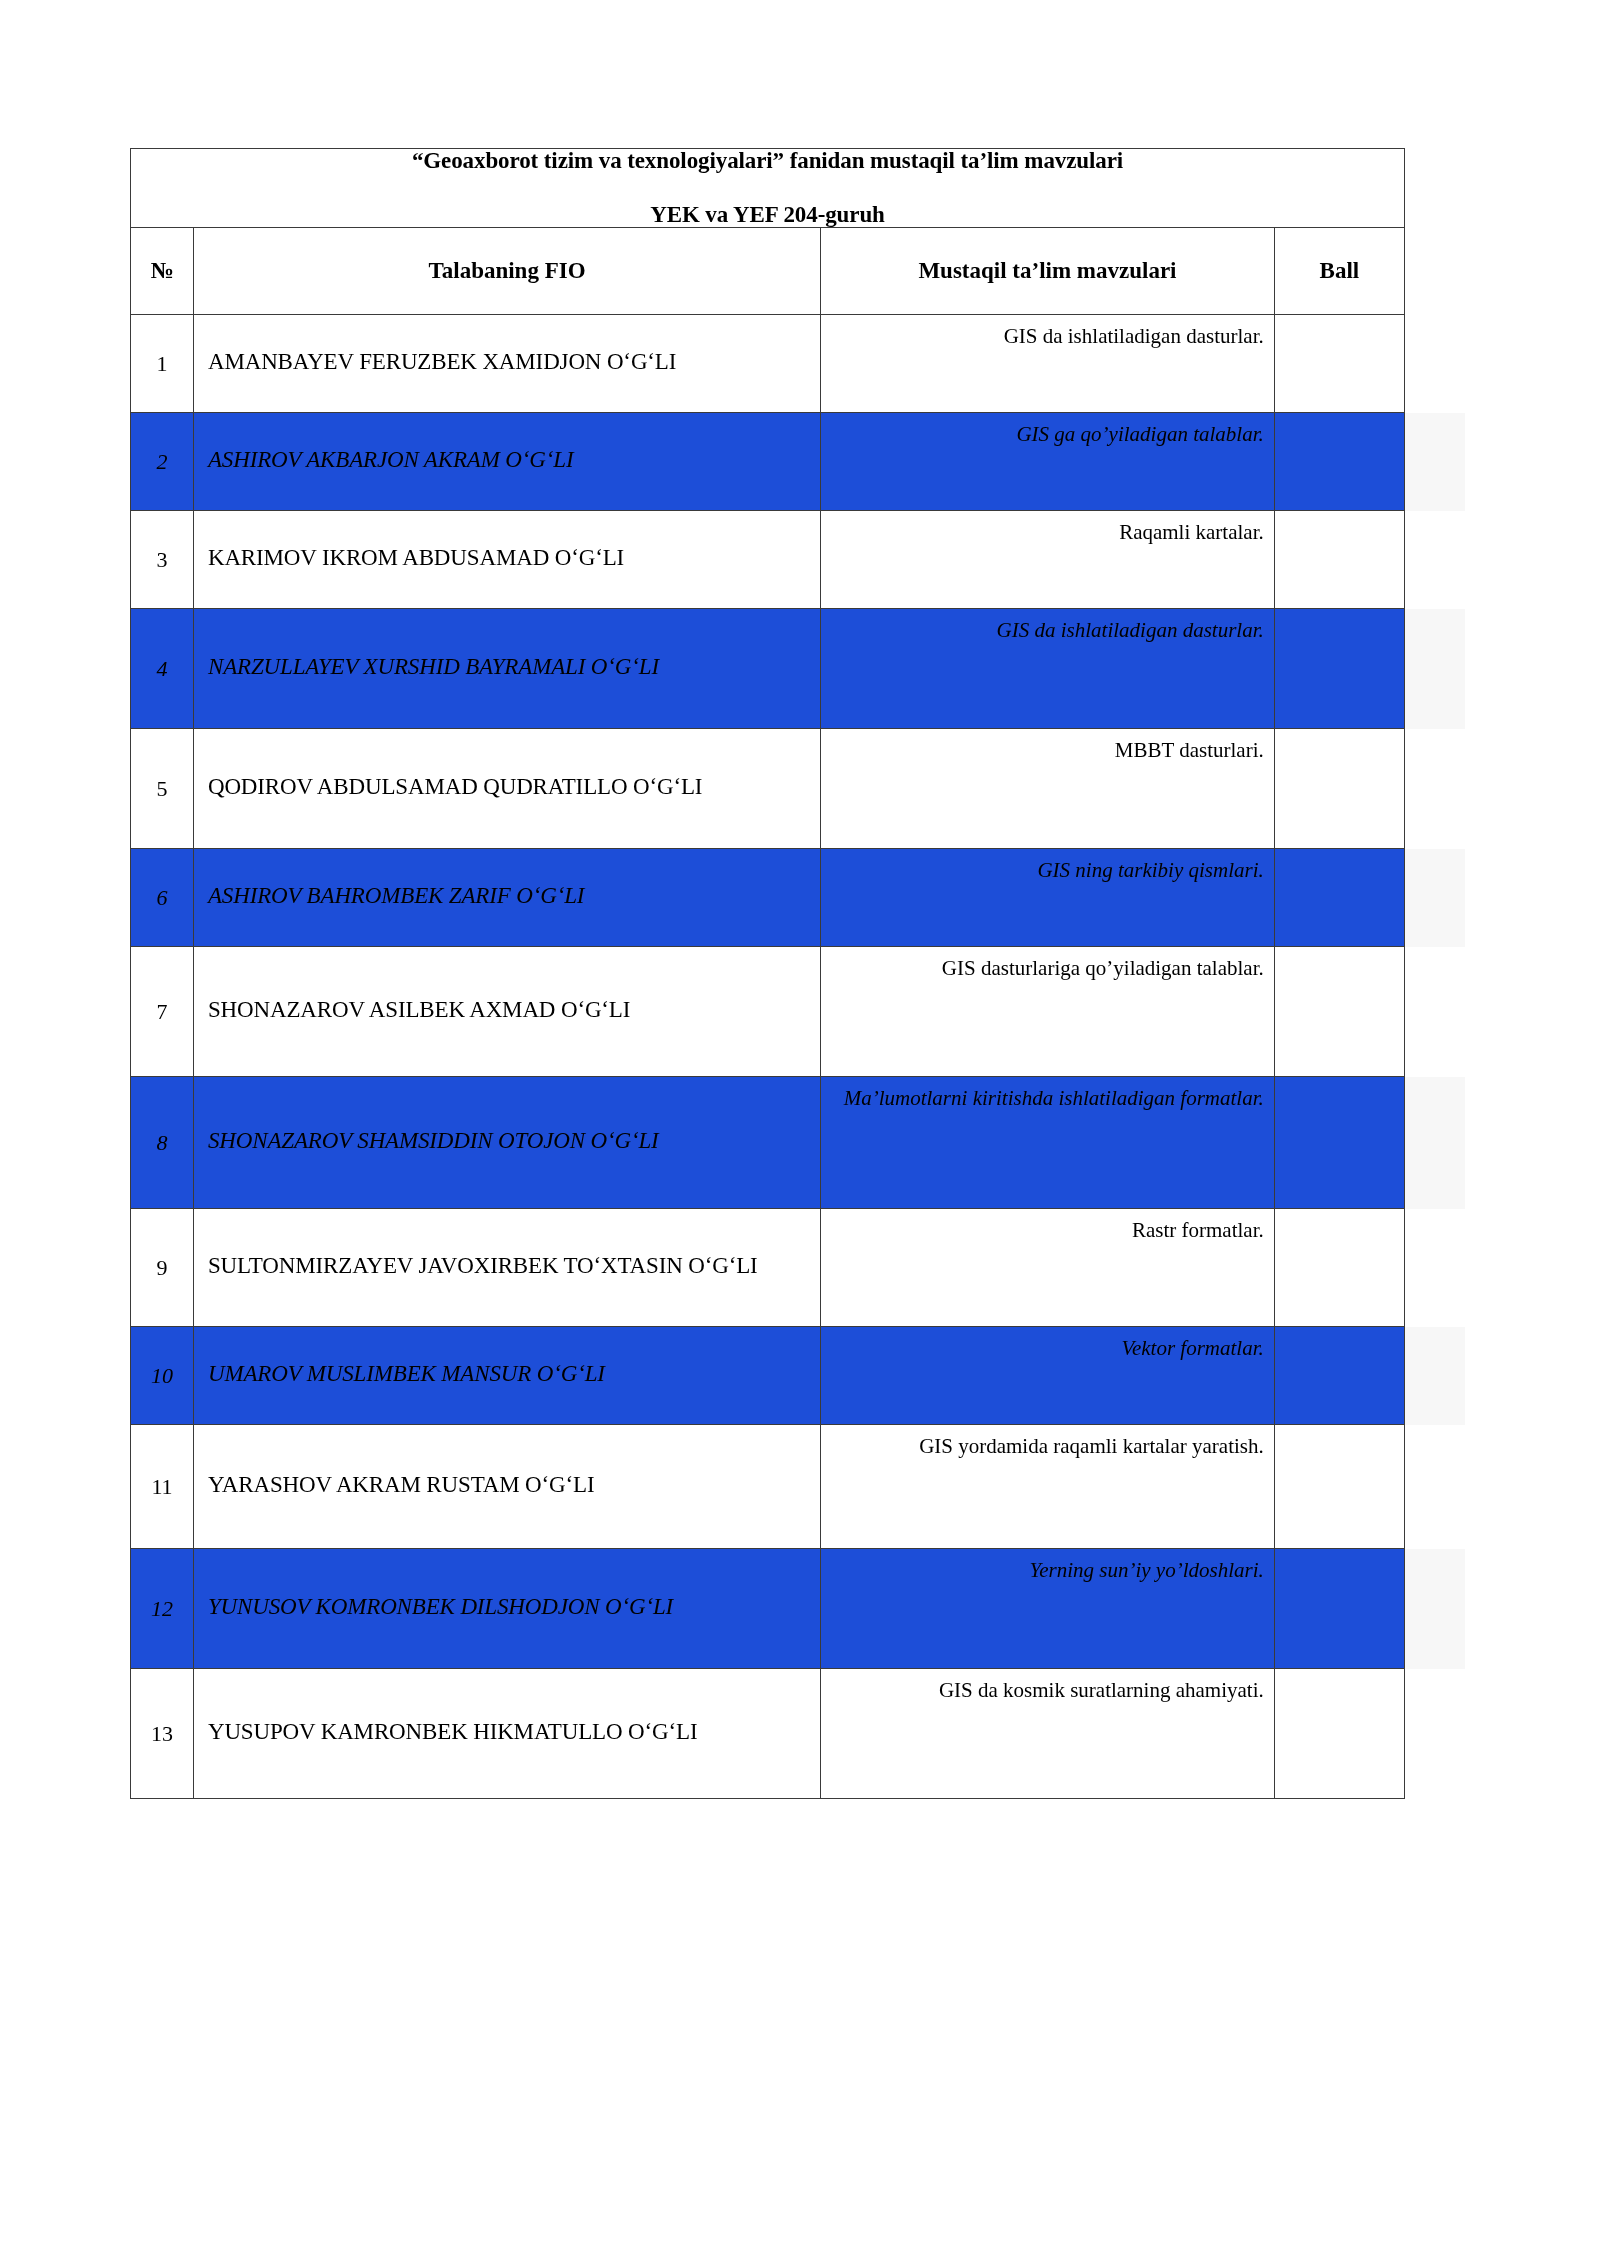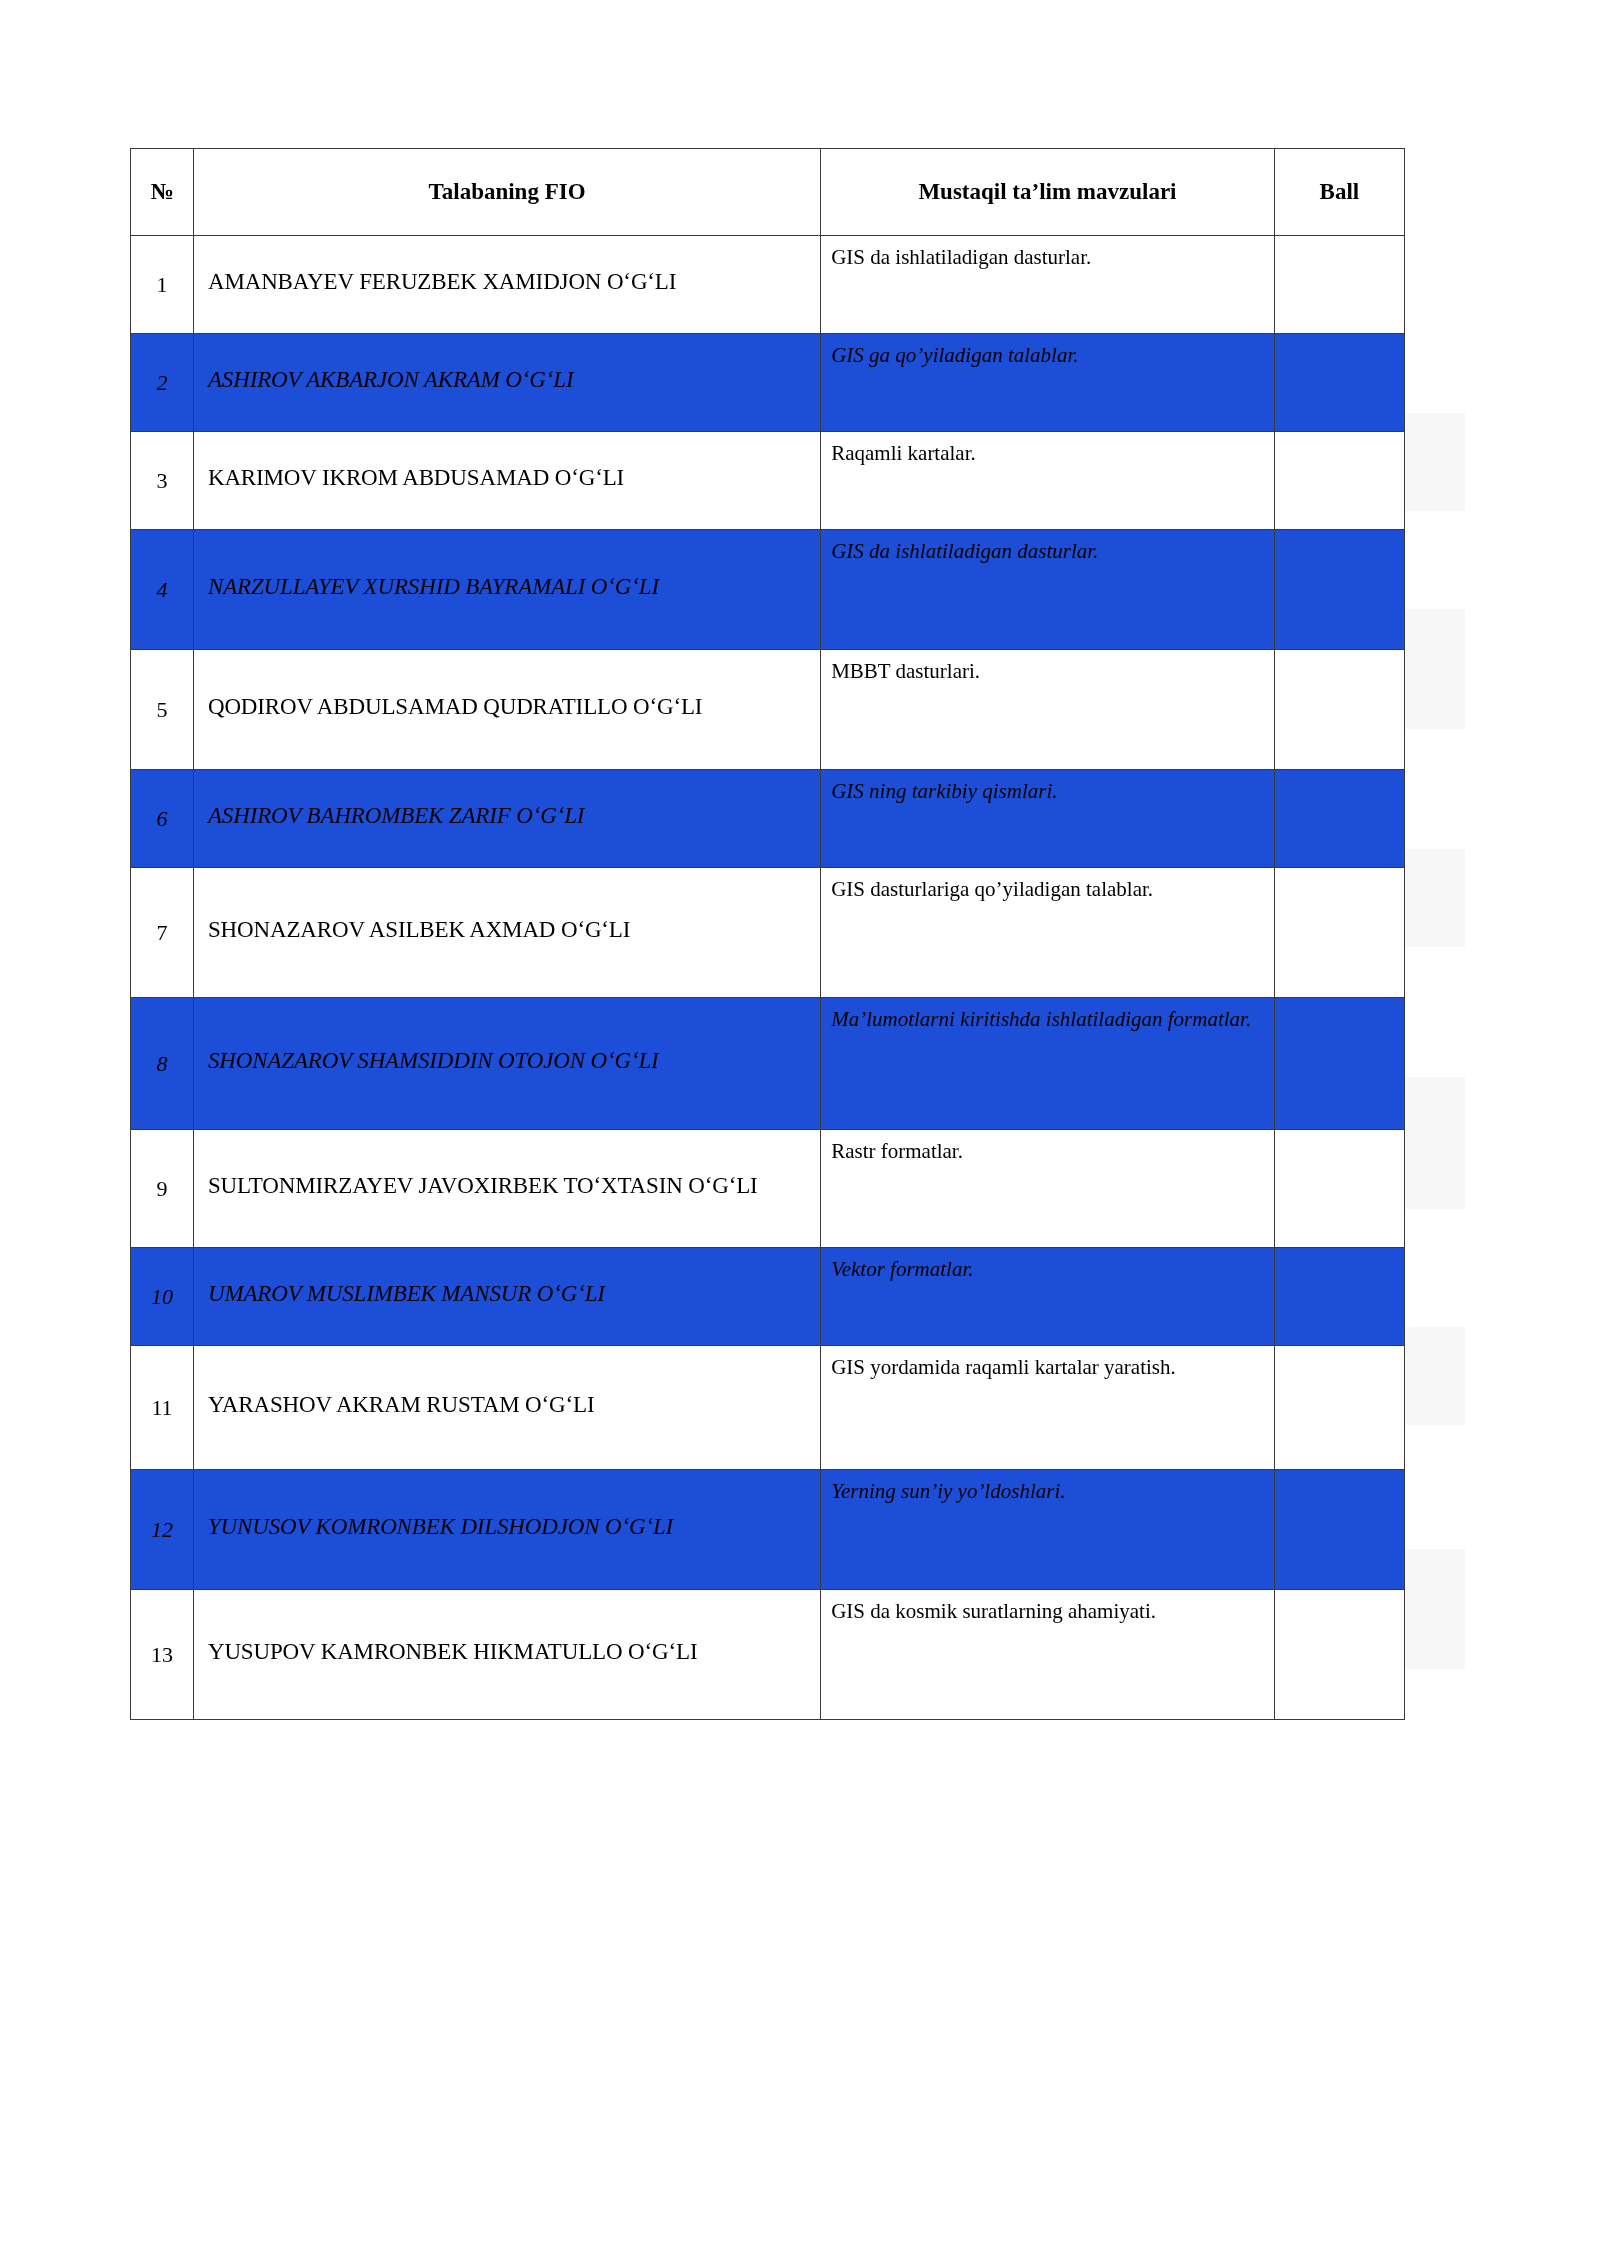--- a/index.html
+++ b/index.html
@@ -84,20 +84,21 @@
     line-height: 1.32;
     padding: 4px 8px 8px 14px;
     vertical-align: middle;
     letter-spacing: -0.15px;
   }
   td.cell-topic {
     font-size: 21px;
     line-height: 1.52;
     padding: 6px 10px 6px 10px;
     vertical-align: top;
+    text-align: right;
   }
   td.cell-ball {
     vertical-align: middle;
   }
 
   
   tr.shaded > td {
     background-color: #1d4ed8;
     font-style: italic;
   }
@@ -126,20 +127,26 @@
 
   <table class="doc-table">
     <colgroup>
       <col class="col-num">
       <col class="col-fio">
       <col class="col-topic">
       <col class="col-ball">
     </colgroup>
 
     <tbody>
+        <tr>
+      <td class="title-cell" colspan="4">
+        <div class="title-line main">“Geoaxborot tizim va texnologiyalari” fanidan mustaqil ta’lim mavzulari</div>
+        <div class="title-line sub">YEK va YEF 204-guruh</div>
+      </td>
+    </tr>
 
     <tr>
       <td class="hdr col-num">№</td>
       <td class="hdr col-fio">Talabaning FIO</td>
       <td class="hdr col-topic">Mustaqil ta’lim mavzulari</td>
       <td class="hdr col-ball">Ball</td>
     </tr>
 
     </tbody>
       <tbody id="table-body">

